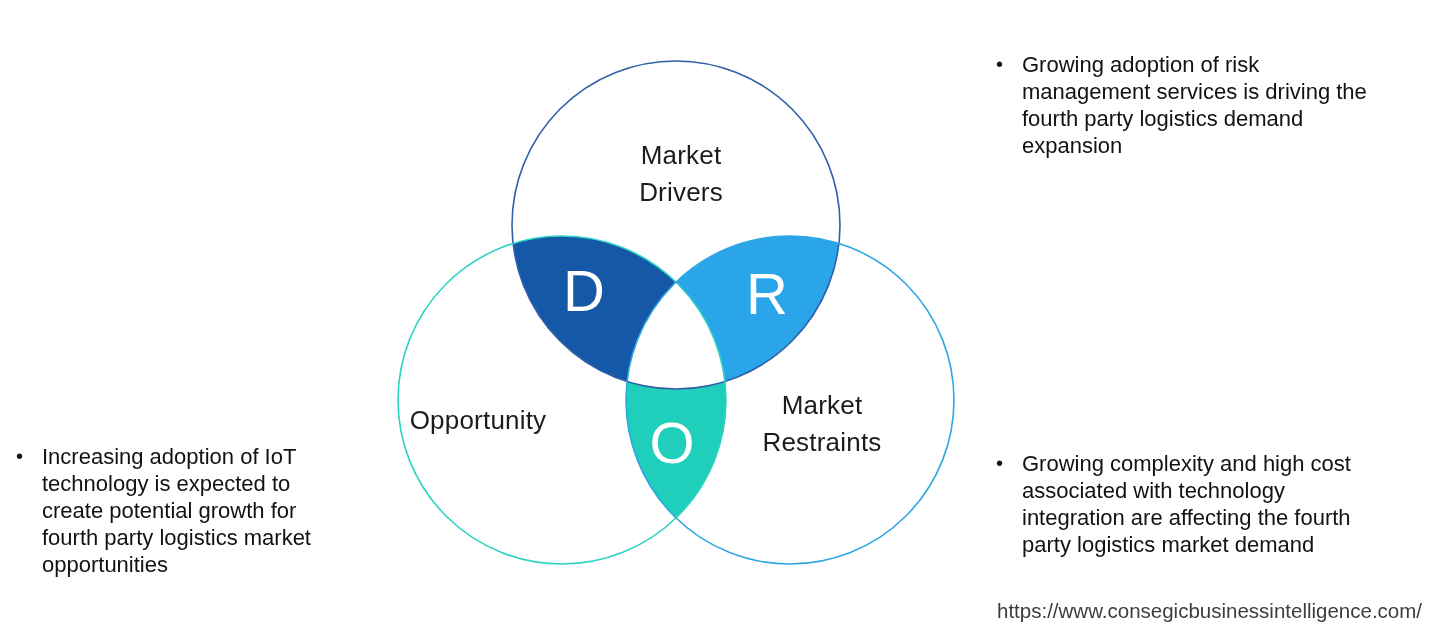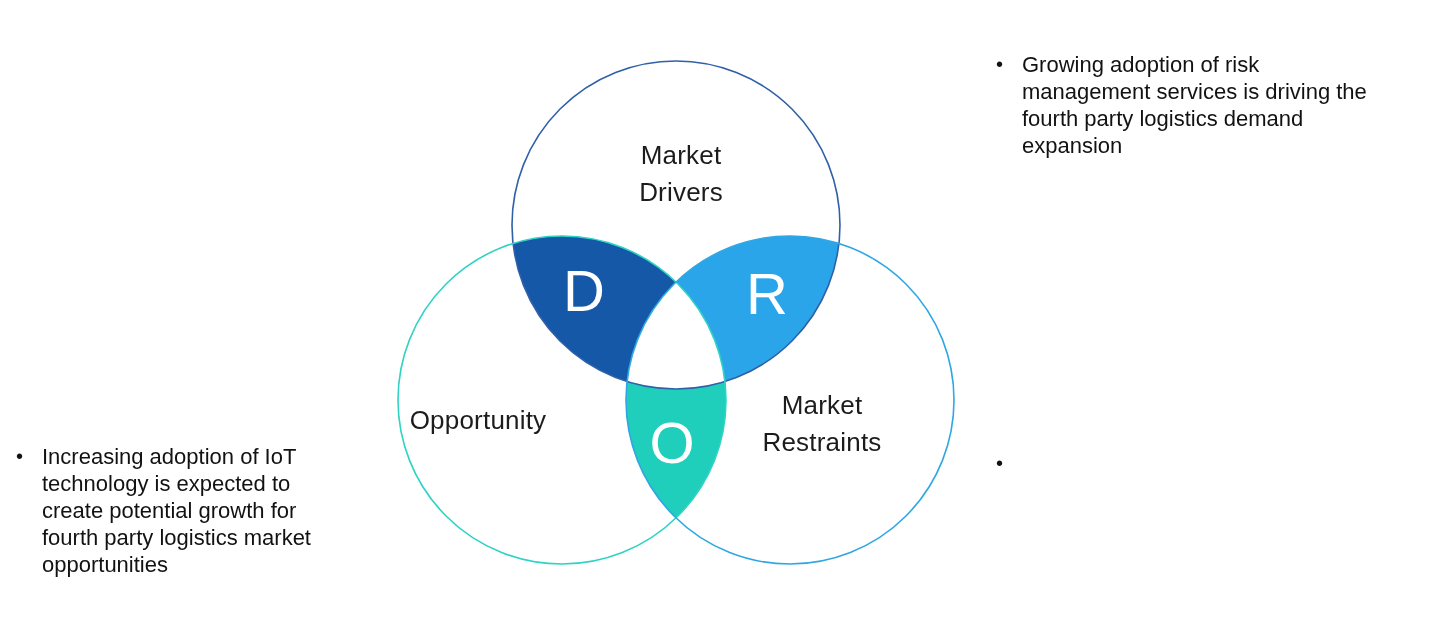--- a/index.html
+++ b/index.html
@@ -114,16 +114,21 @@
     <span class="bullet-dot">•</span>
     <span class="bullet-text">Increasing adoption of IoT
 technology is expected to
 create potential growth for
 fourth party logistics market
 opportunities</span>
   </div>
 
   <div class="bullet-item" style="left:996px; top:450px; width:430px;">
     <span class="bullet-dot">•</span>
+    <span class="bullet-text">Growing complexity and high cost
+associated with technology
+integration are affecting the fourth
+party logistics market demand</span>
   </div>
 
+  <div class="source-url" style="left:997px; top:599px;">https://www.consegicbusinessintelligence.com/</div>
 
 </div>
 
 </body></html>

